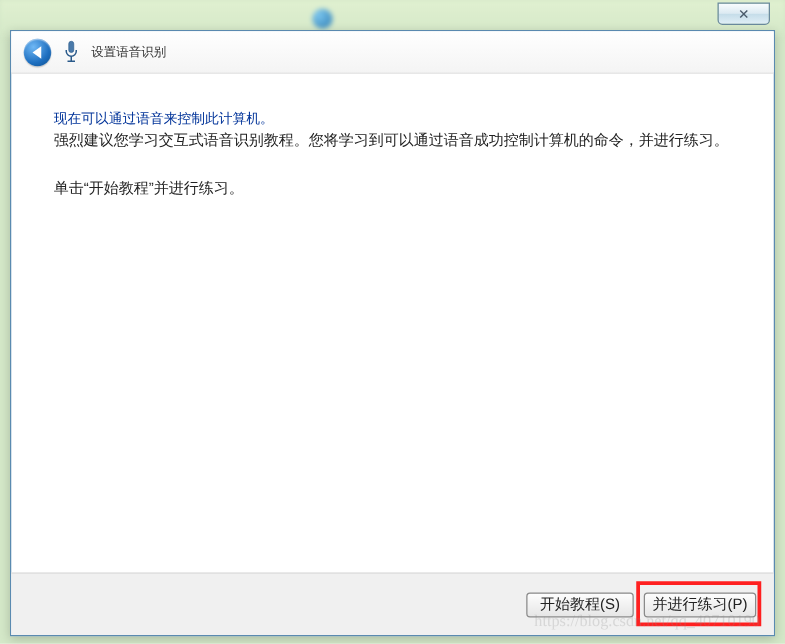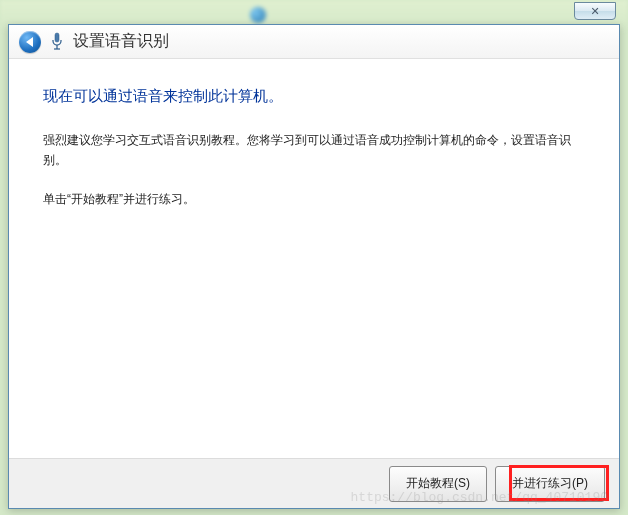--- a/index.html
+++ b/index.html
@@ -84,54 +84,53 @@
     }
     .mic-icon {
       width: 16px; height: 20px;
       position: relative;
       display: flex;
       align-items: center;
       justify-content: center;
     }
     .mic-icon svg { display: block; }
     .header-title {
-      font-size: 16px;
+      font-size: 10px;
       color: #333;
     }
     .wizard-body {
       flex: 1;
       padding: 28px 34px 10px 34px;
       position: relative;
     }
     .main-heading {
       color: #003399;
-      font-size: 15px;
+      font-size: 11px;
       font-weight: normal;
-      margin-bottom: 24px;
     }
     .body-text {
       font-size: 12px;
       color: #222;
       line-height: 1.7;
       margin-bottom: 18px;
     }
     .wizard-footer {
       height: 50px;
       border-top: 1px solid #dcdcdc;
       background: #f0f0f0;
       display: flex;
       align-items: center;
       justify-content: flex-end;
       padding: 0 14px;
       gap: 8px;
     }
     .btn {
       min-width: 86px;
-      height: 36px;
-      padding: 0 16px;
+      height: 20px;
+      padding: 0 6px;
       font-size: 12px;
       font-family: inherit;
       background: linear-gradient(to bottom, #fdfdfd, #e6e6e6);
       border: 1px solid #8a8a8a;
       border-radius: 3px;
       cursor: pointer;
       color: #222;
     }
     .highlight-box {
       position: absolute;
@@ -141,21 +140,21 @@
       width: 100px;
       height: 36px;
       pointer-events: none;
     }
     .watermark {
       position: absolute;
       bottom: 10px;
       right: 20px;
       color: rgba(140,140,140,0.25);
       font-size: 13px;
-      font-family: Liberation Mono, monospace;
+      font-family: Liberation Serif, serif;
       pointer-events: none;
     }
   </style>
 </head>
 <body>
 
 <div class="bg-blur">
   <div class="bg-globe"></div>
 </div>
 
@@ -174,21 +173,21 @@
         <path d="M3 8 v1 a4 4 0 0 0 8 0 v-1" fill="none" stroke="#2a5a8a" stroke-width="1.2"></path>
         <line x1="7" y1="13" x2="7" y2="17" stroke="#2a5a8a" stroke-width="1.2"></line>
         <line x1="4" y1="17" x2="10" y2="17" stroke="#2a5a8a" stroke-width="1.2"></line>
       </svg>
     </div>
     <div class="header-title">设置语音识别</div>
   </div>
 
   <div class="wizard-body">
     <h1 class="main-heading">现在可以通过语音来控制此计算机。</h1>
-    <p class="body-text">强烈建议您学习交互式语音识别教程。您将学习到可以通过语音成功控制计算机的命令，设置语音识别。</p>
+    <p class="body-text">强烈建议您学习交互式语音识别教程。您将学习到可以通过语音成功控制计算机的命令，并进行练习。</p>
     <p class="body-text">单击“开始教程”并进行练习。</p>
   </div>
 
   <div class="wizard-footer">
     <button class="btn">开始教程(S)</button>
     <button class="btn">并进行练习(P)</button>
   </div>
 
   <div class="highlight-box"></div>
 </div>

